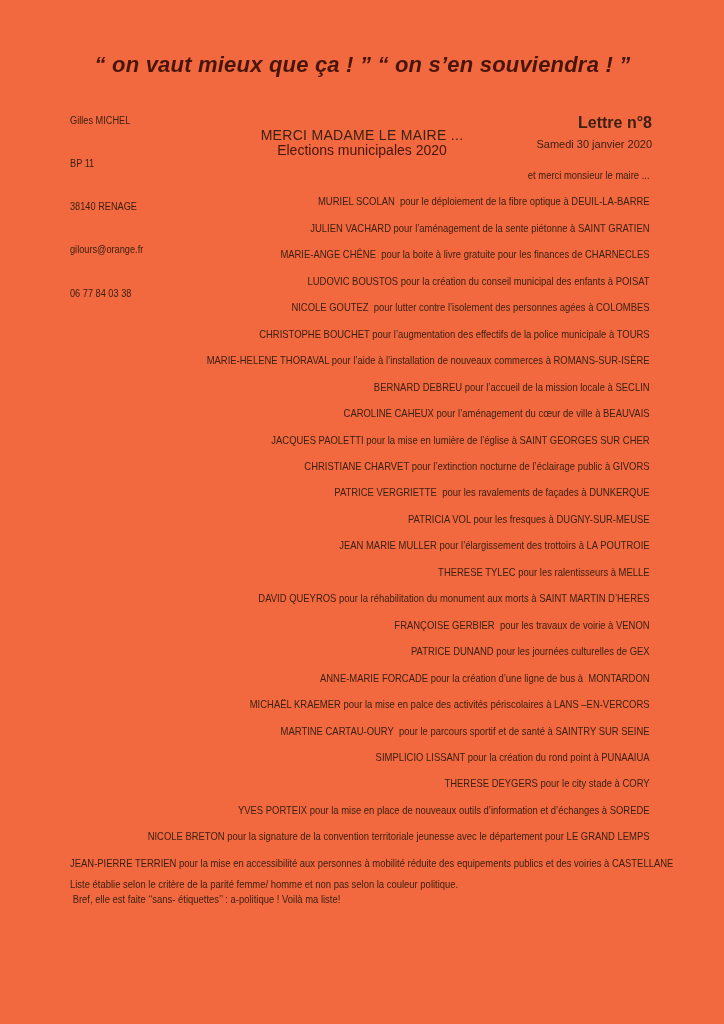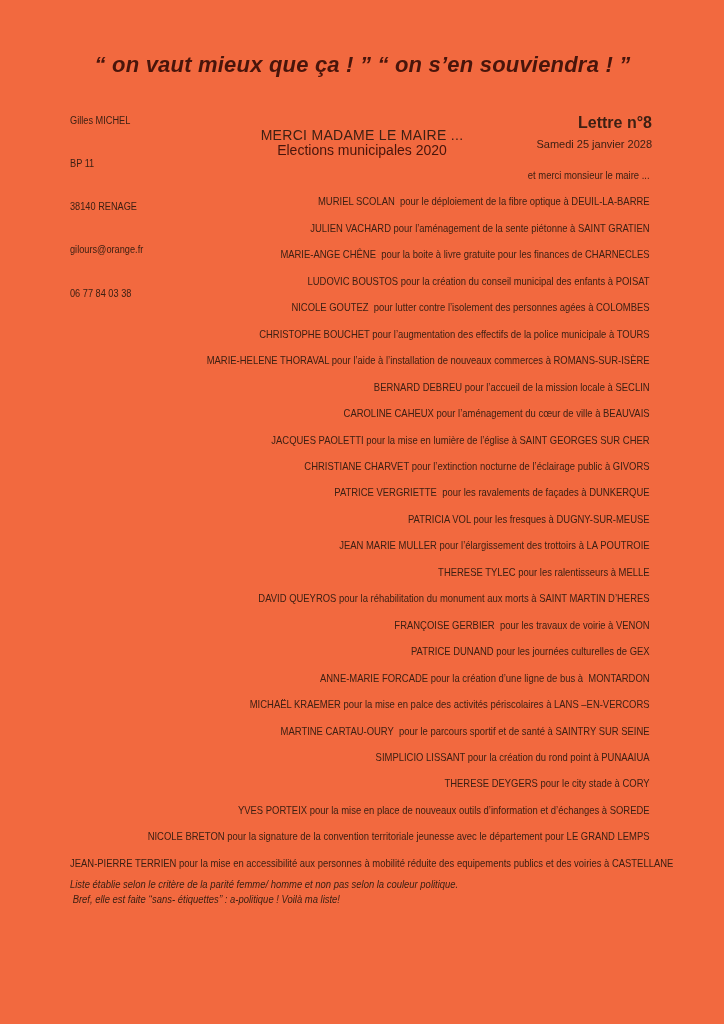--- a/index.html
+++ b/index.html
@@ -60,21 +60,21 @@
   }
   .letter-body .row{
     display:block;
     line-height:26.45px;
     white-space:pre;
     transform:scaleX(0.9);
     transform-origin:left center;
   }
   .footer-note{
     position:absolute;top:877px;left:70px;right:10px;
-    font-size:10.5px;font-style:italic;
+    font-size:10.5px;
   }
   .footer-note .row{
     display:block;
     line-height:14.5px;
     white-space:pre;
     transform:scaleX(0.9);
     transform-origin:left center;
   }
 </style>
 </head>
@@ -86,21 +86,21 @@
   <span class="row">Gilles MICHEL</span>
   <span class="row">BP 11</span>
   <span class="row">38140 RENAGE</span>
   <span class="row">gilours@orange.fr</span>
   <span class="row">06 77 84 03 38</span>
 </div>
 
 <div class="election-title">Elections municipales 2020</div>
 <div class="merci-line">MERCI MADAME LE MAIRE ...</div>
 <div class="letter-number">Lettre n°8</div>
-<div class="letter-date">Samedi 25 janvier 2028</div>
+<div class="letter-date">Samedi 30 janvier 2020</div>
 
 <div class="letter-body">
   <span class="row"> et merci monsieur le maire ...</span>
 
 <span class="row">MURIEL SCOLAN  pour le déploiement de la fibre optique à DEUIL-LA-BARRE</span>
     <span class="row">JULIEN VACHARD pour l’aménagement de la sente piétonne à SAINT GRATIEN</span>
     <span class="row">MARIE-ANGE CHÊNE  pour la boite à livre gratuite pour les finances de CHARNECLES</span>
     <span class="row">LUDOVIC BOUSTOS pour la création du conseil municipal des enfants à POISAT</span>
     <span class="row">NICOLE GOUTEZ  pour lutter contre l’isolement des personnes agées à COLOMBES</span>
     <span class="row">CHRISTOPHE BOUCHET pour l’augmentation des effectifs de la police municipale à TOURS</span>

